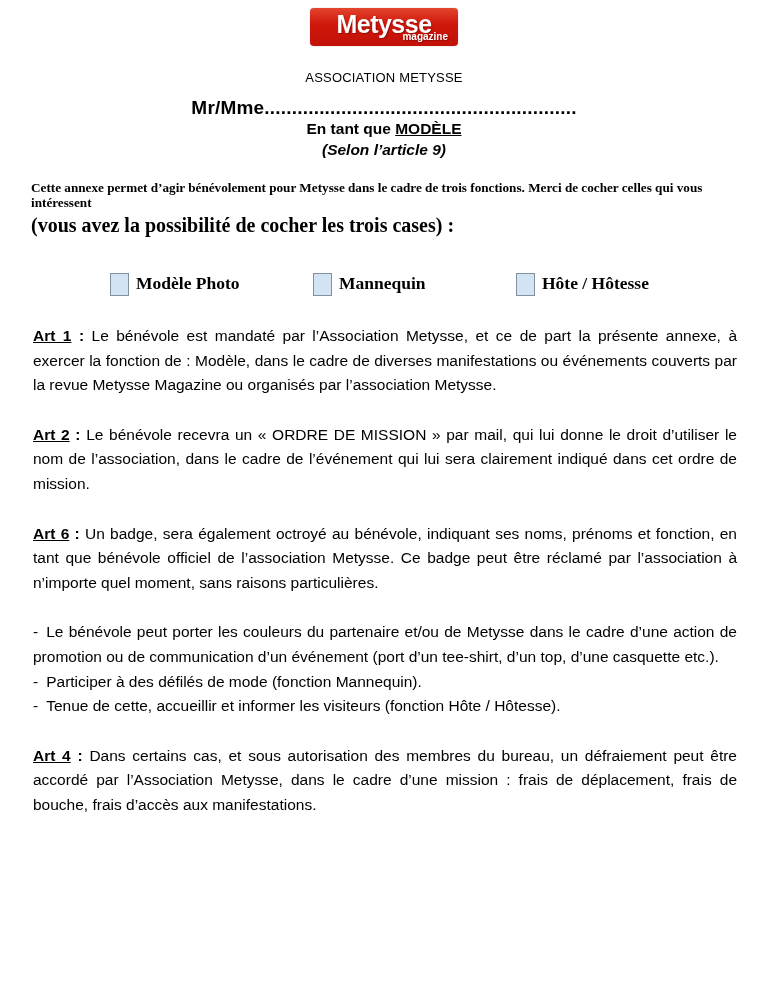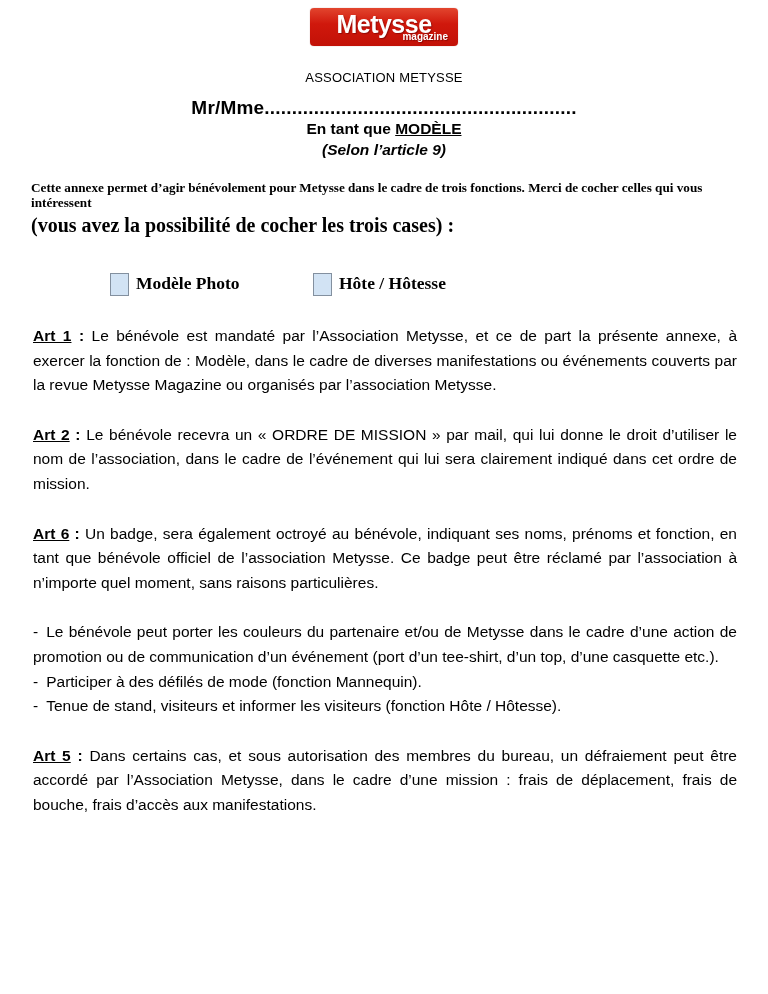--- a/index.html
+++ b/index.html
@@ -100,20 +100,24 @@
     <div class="intro-2">(vous avez la possibilité de cocher les trois cases) :</div>
   </div>
 
   <div class="cb-row">
     <div class="cb-group">
       <span class="cb-box"></span>
       <span class="cb-label">Modèle Photo</span>
     </div>
     <div class="cb-group">
       <span class="cb-box"></span>
+      <span class="cb-label">Mannequin</span>
+    </div>
+    <div class="cb-group">
+      <span class="cb-box"></span>
       <span class="cb-label">Hôte / Hôtesse</span>
     </div>
   </div>
 
   <div class="articles">
 
     <div class="art">
       <p><span class="art-head">Art 1</span><span class="art-colon"> : </span><span>Le bénévole est mandaté par l’Association Metysse, et ce de part la présente annexe, à exercer la fonction de : Modèle,  dans le cadre de diverses manifestations ou événements couverts par la revue Metysse Magazine ou organisés par l’association Metysse.</span></p>
     </div>
 
@@ -121,21 +125,21 @@
       <p><span class="art-head">Art 2</span><span class="art-colon"> : </span><span>Le bénévole recevra un « ORDRE DE MISSION » par mail, qui lui donne le droit d’utiliser le nom de l’association, dans le cadre de l’événement qui lui sera clairement indiqué dans cet ordre de mission.</span></p>
     </div>
 
     <div class="art">
       <p><span class="art-head">Art 6</span><span class="art-colon"> : </span><span>Un badge, sera également octroyé au bénévole, indiquant ses noms, prénoms et fonction, en tant que bénévole officiel de l’association Metysse. Ce badge peut être réclamé par l’association à n’importe quel moment, sans raisons particulières.</span></p>
     </div>
 
     <div class="art">
       <p class="bullet"><span class="dash">-</span><span>Le bénévole peut porter les couleurs du partenaire et/ou de Metysse dans le cadre d’une action de promotion ou de communication d’un événement (port d’un tee-shirt, d’un top, d’une casquette etc.).</span></p>
       <p class="bullet"><span class="dash">-</span><span>Participer à des défilés de mode (fonction Mannequin).</span></p>
-      <p class="bullet"><span class="dash">-</span><span>Tenue de stand, visiteurs et informer les visiteurs (fonction Hôte / Hôtesse).</span></p>
+      <p class="bullet"><span class="dash">-</span><span>Tenue de cette, accueillir et informer les visiteurs (fonction Hôte / Hôtesse).</span></p>
     </div>
 
     <div class="art">
-      <p><span class="art-head">Art 5</span><span class="art-colon"> : </span><span>Dans certains cas, et sous autorisation des membres du bureau, un défraiement peut être accordé par l’Association Metysse, dans le cadre d’une mission : frais de déplacement, frais de bouche, frais d’accès aux manifestations.</span></p>
+      <p><span class="art-head">Art 4</span><span class="art-colon"> : </span><span>Dans certains cas, et sous autorisation des membres du bureau, un défraiement peut être accordé par l’Association Metysse, dans le cadre d’une mission : frais de déplacement, frais de bouche, frais d’accès aux manifestations.</span></p>
     </div>
 
   </div>
 </div>
 
 </body></html>

